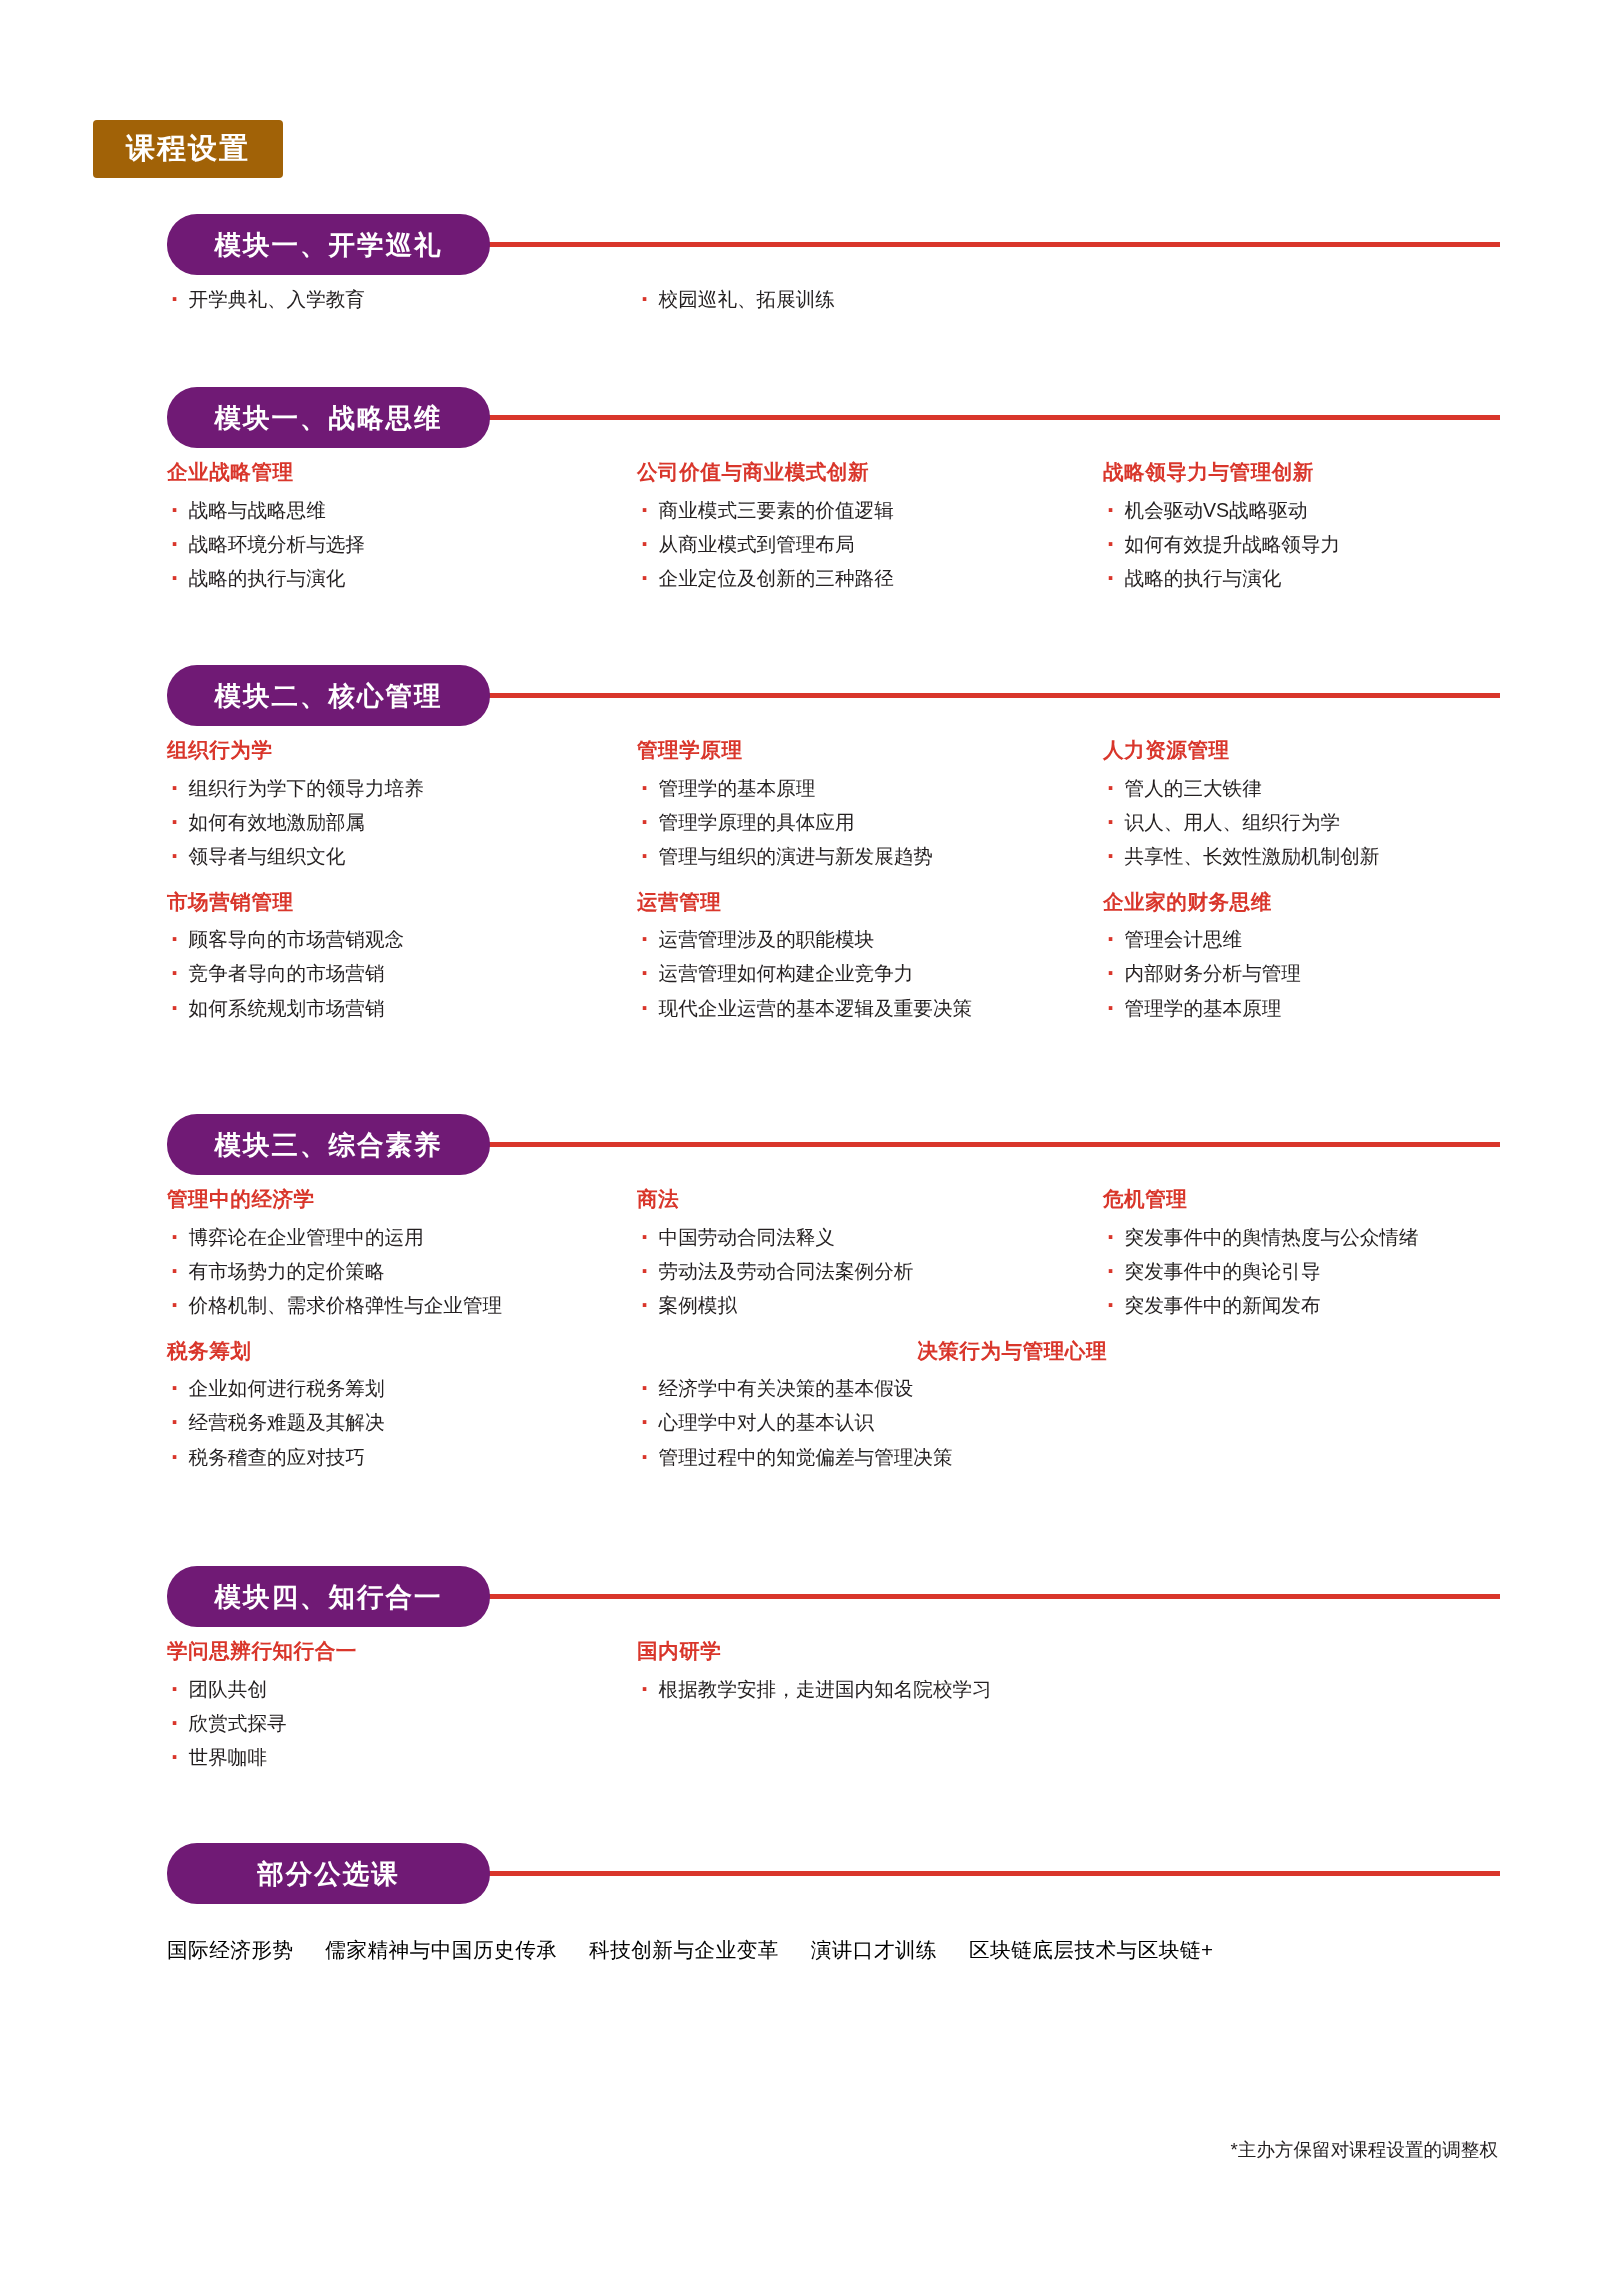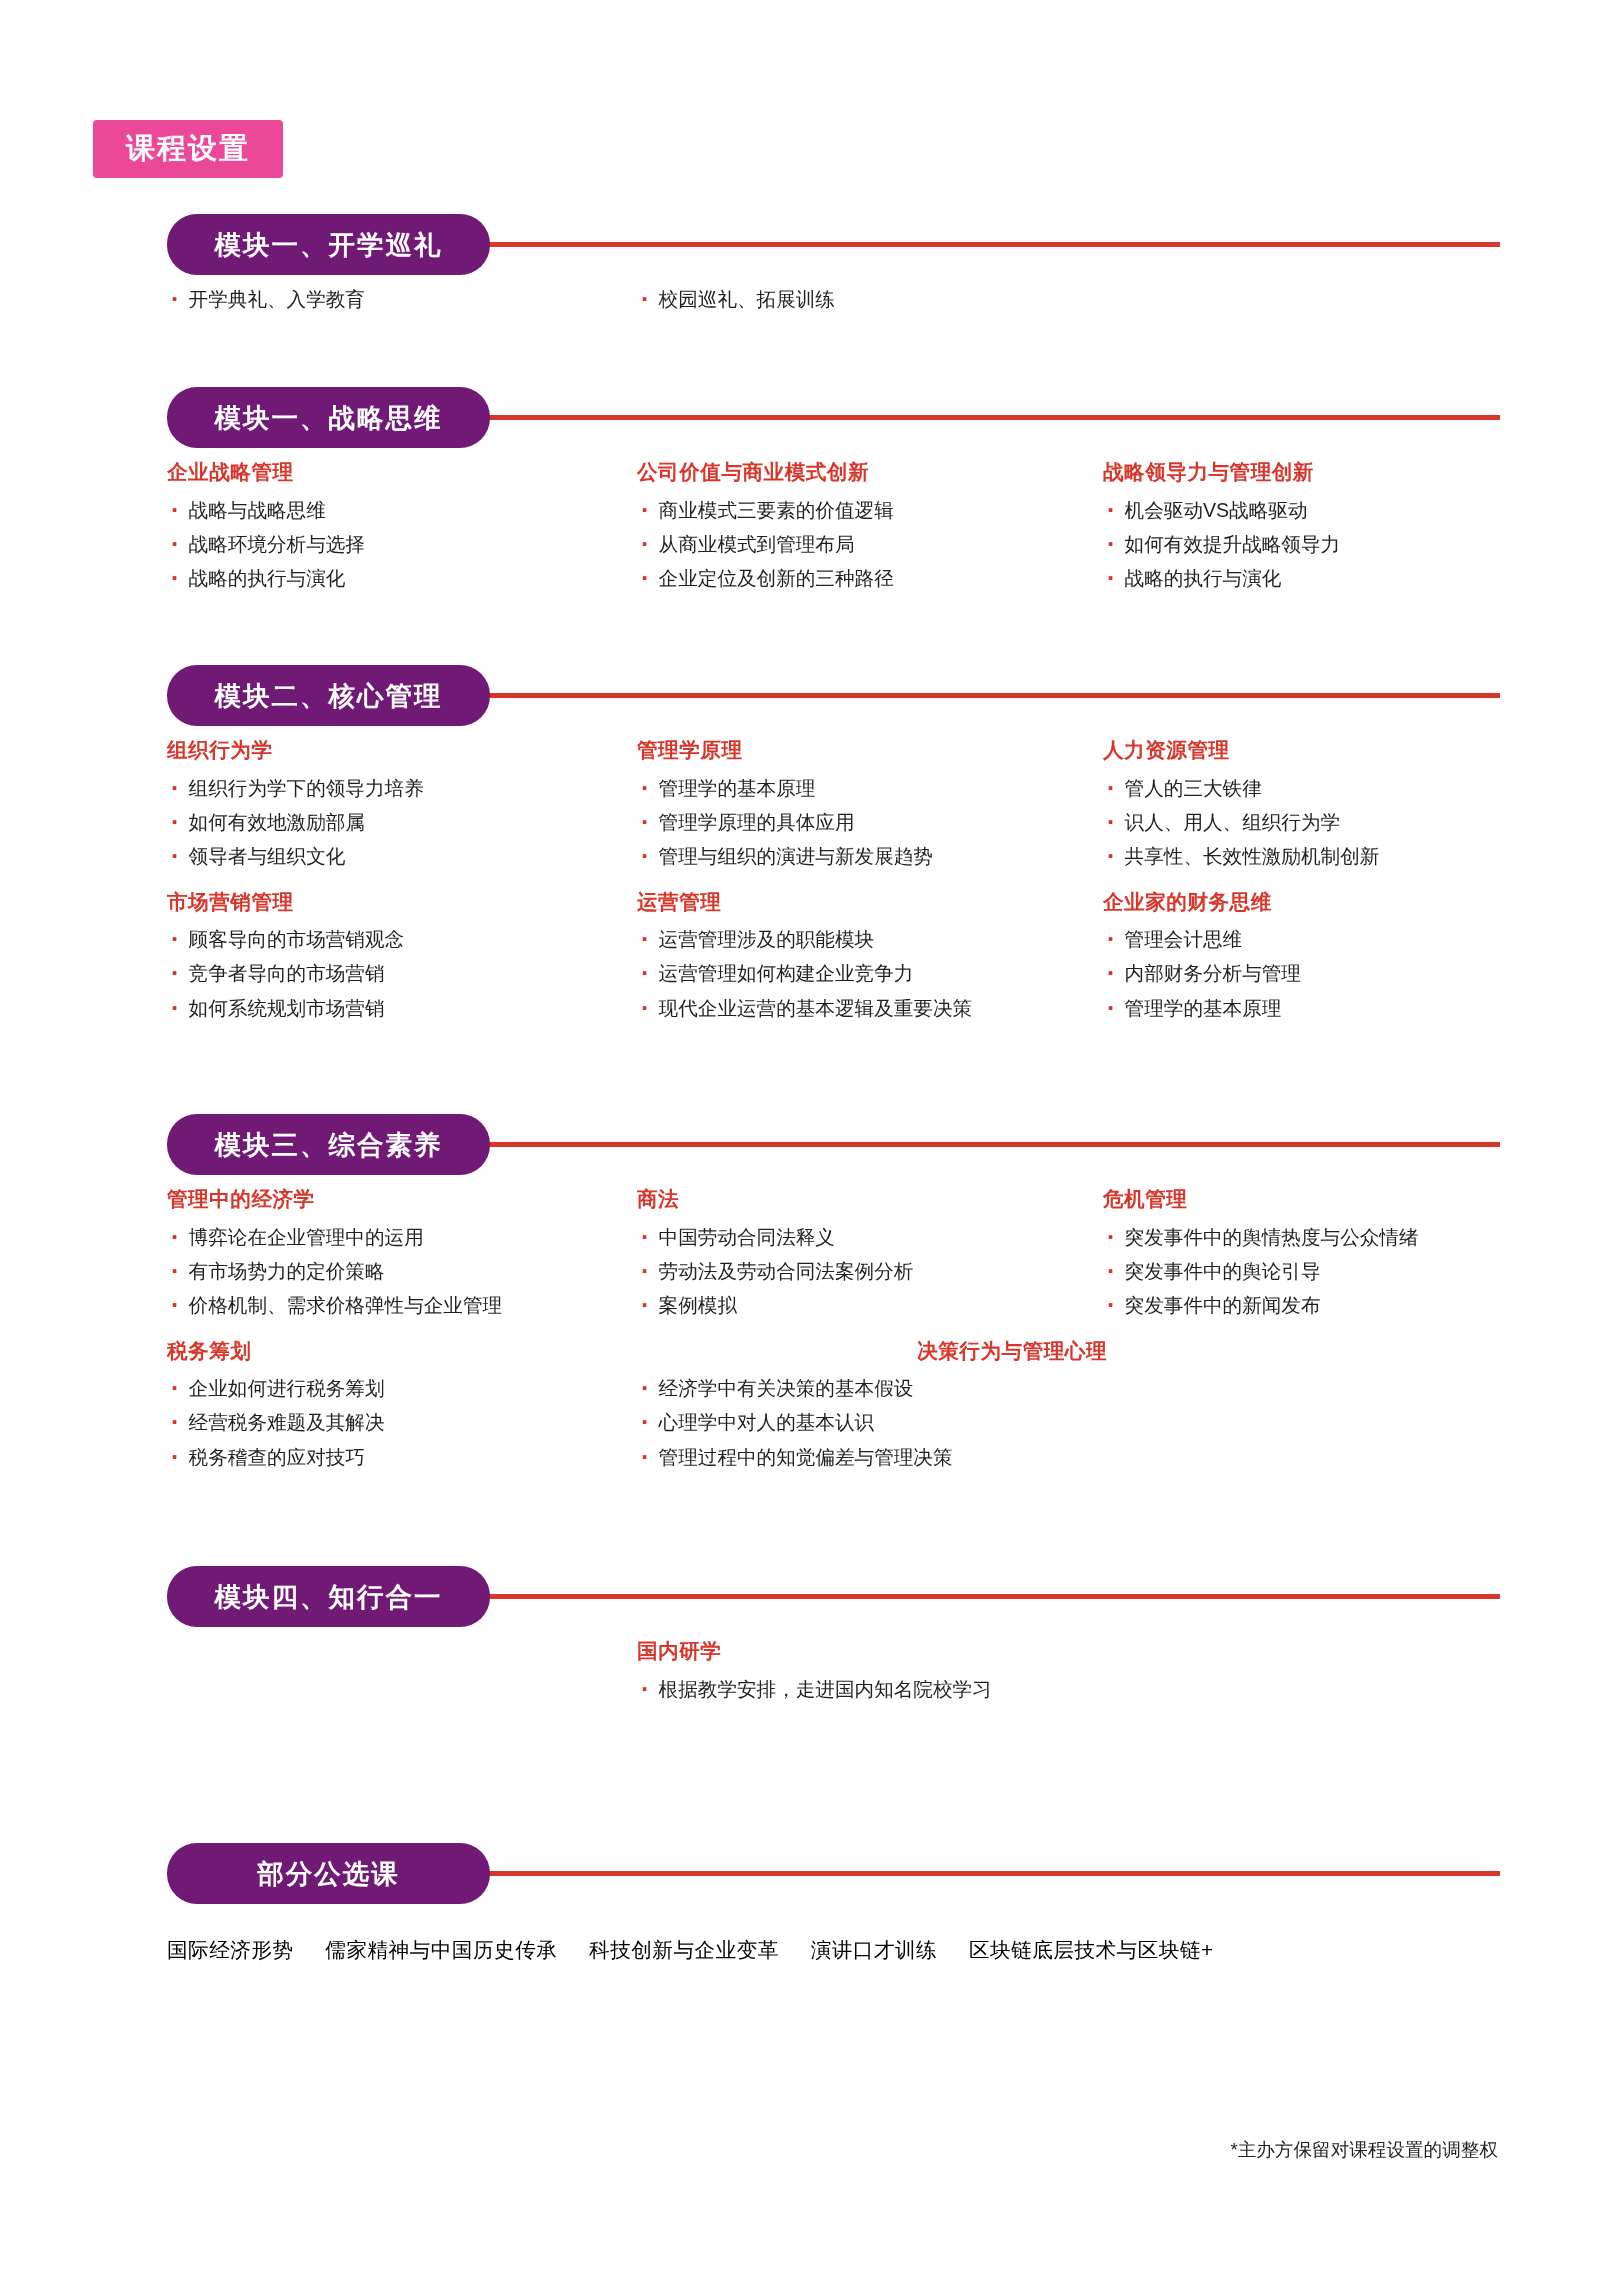--- a/index.html
+++ b/index.html
@@ -21,21 +21,21 @@
     height: 2293px;
     box-sizing: border-box;
     padding: 0;
   }
 
   
   .page-title-tag {
     position: absolute;
     left: 93px;
     top: 120px;
-    background: #ec4899;
+    background: #a16207;
     color: #ffffff;
     font-size: 29px;
     font-weight: bold;
     letter-spacing: 2px;
     padding: 13.7px 33px 15.7px 33px;
     border-radius: 3.9px;
     line-height: 1;
   }
 
   
@@ -296,20 +296,28 @@
       </div>
     </div>
   </div>
 
   <div class="module" style="top:1566px;">
     <div class="mod-head">
       <div class="mod-rule"></div>
       <div class="mod-pill">模块四、知行合一</div>
     </div>
     <div class="cols" style="height:176px;">
+      <div class="col col-1">
+        <div class="sub-title">学问思辨行知行合一</div>
+        <ul class="bullets">
+          <li>团队共创</li>
+          <li>欣赏式探寻</li>
+          <li>世界咖啡</li>
+        </ul>
+      </div>
       <div class="col col-2" style="width:686px;">
         <div class="sub-title">国内研学</div>
         <ul class="bullets">
           <li>根据教学安排，走进国内知名院校学习</li>
         </ul>
       </div>
     </div>
   </div>
 
   <div class="module" style="top:1843px;">

